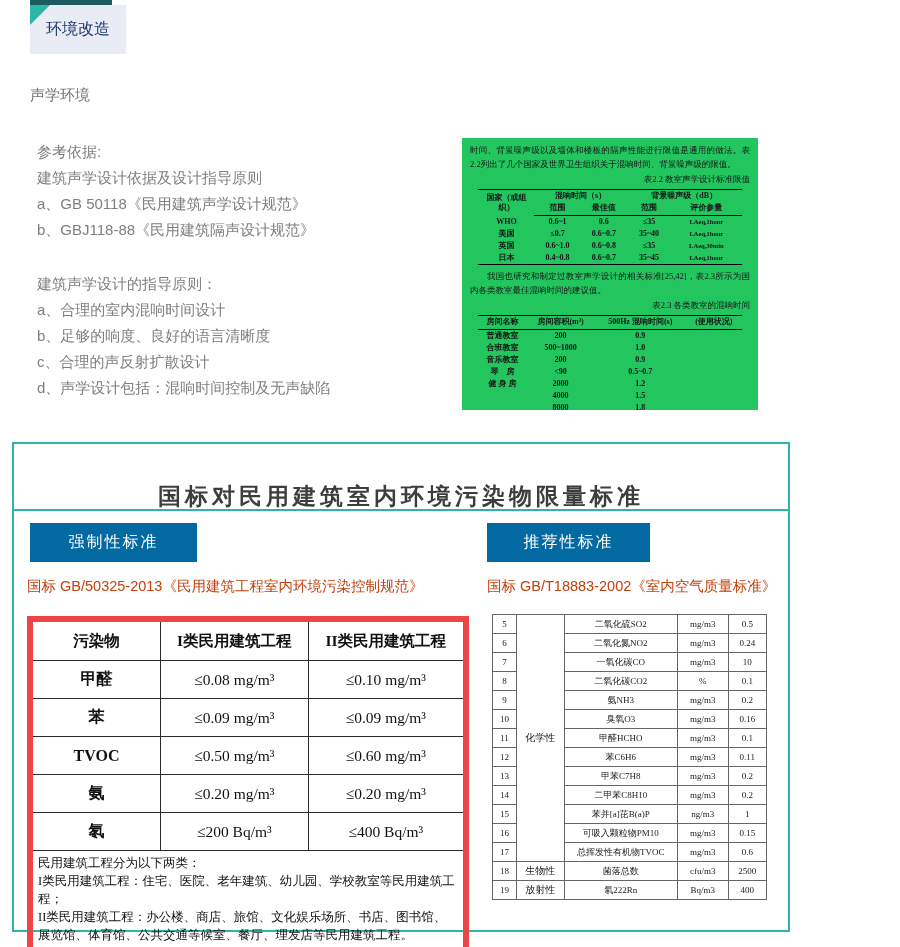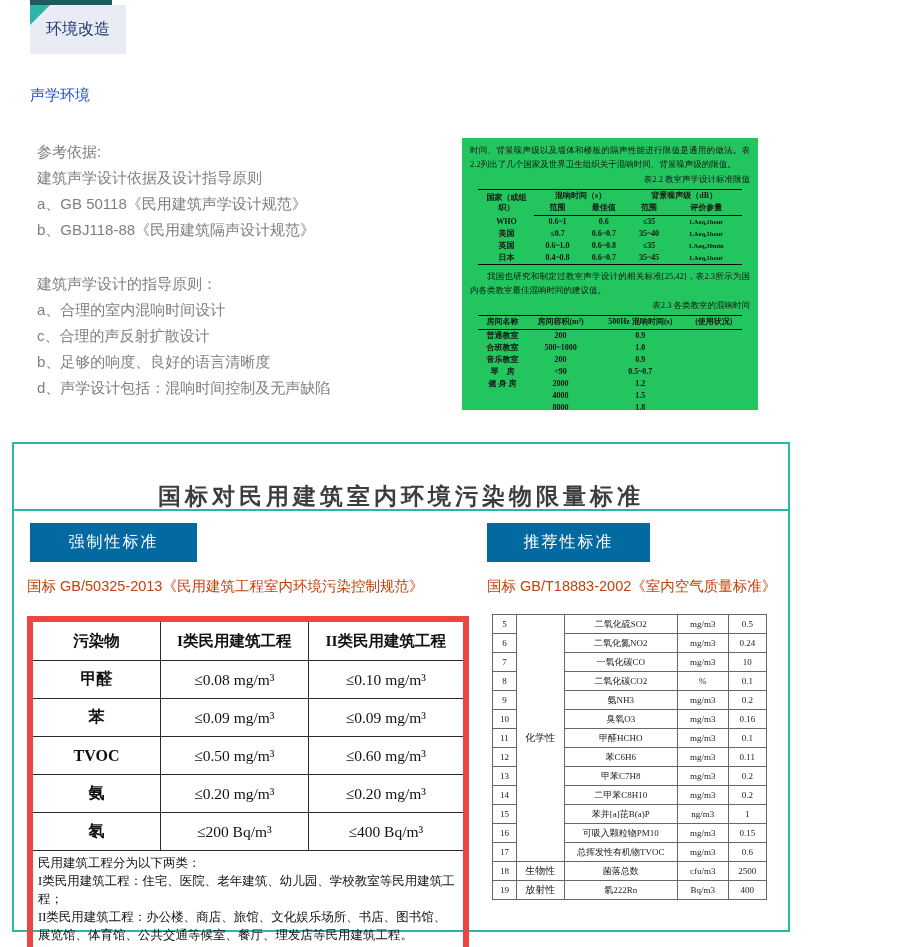--- a/index.html
+++ b/index.html
@@ -9,21 +9,21 @@
 
   
   .top-fragment{left:30px;top:0;width:82px;height:5px;background:#1c5b60;}
 
   
   .tab{left:30px;top:5px;width:96px;height:49px;background:#e9ecf5;color:#1e3a6d;
        font-size:16px;display:flex;align-items:center;justify-content:center;}
   .tab-corner{position:absolute;left:0;top:0;width:0;height:0;
        border-top:20px solid #2cb6a8;border-right:20px solid transparent;}
 
-  .section-title{left:30px;top:86px;color:#1d4ed8;font-size:15px;}
+  .section-title{left:30px;top:86px;color:#737373;font-size:15px;}
 
   
   .text-block{color:#7f7f7f;font-size:15px;line-height:26px;}
   .block1{left:37px;top:139px;}
   .block2{left:37px;top:271px;}
 
   
   .scan{left:462px;top:138px;width:296px;height:272px;background:#22c55e;color:#151515;
         font-family:"Liberation Serif","DejaVu Serif","DejaVu Sans",serif;
         padding:5px 8px;box-sizing:border-box;overflow:hidden;}
@@ -84,22 +84,22 @@
   <div class="abs text-block block1">
     <div>参考依据:</div>
     <div>建筑声学设计依据及设计指导原则</div>
     <div>a、GB 50118《民用建筑声学设计规范》</div>
     <div>b、GBJ118-88《民用建筑隔声设计规范》</div>
   </div>
 
   <div class="abs text-block block2">
     <div>建筑声学设计的指导原则：</div>
     <div>a、合理的室内混响时间设计</div>
+    <div>b、足够的响度、良好的语言清晰度</div>
     <div>c、合理的声反射扩散设计</div>
-    <div>b、足够的响度、良好的语言清晰度</div>
     <div>d、声学设计包括：混响时间控制及无声缺陷</div>
   </div>
 
   <div class="abs scan">
     <p class="scan-para">时间、背景噪声级以及墙体和楼板的隔声性能进行限值是通用的做法。表2.2列出了几个国家及世界卫生组织关于混响时间、背景噪声级的限值。</p>
     <div class="scan-table-title">表2.2 教室声学设计标准限值</div>
     <table class="book-table">
       <thead>
         <tr>
           <th rowspan="2" style="width:52px;">国家（或组织）</th>

